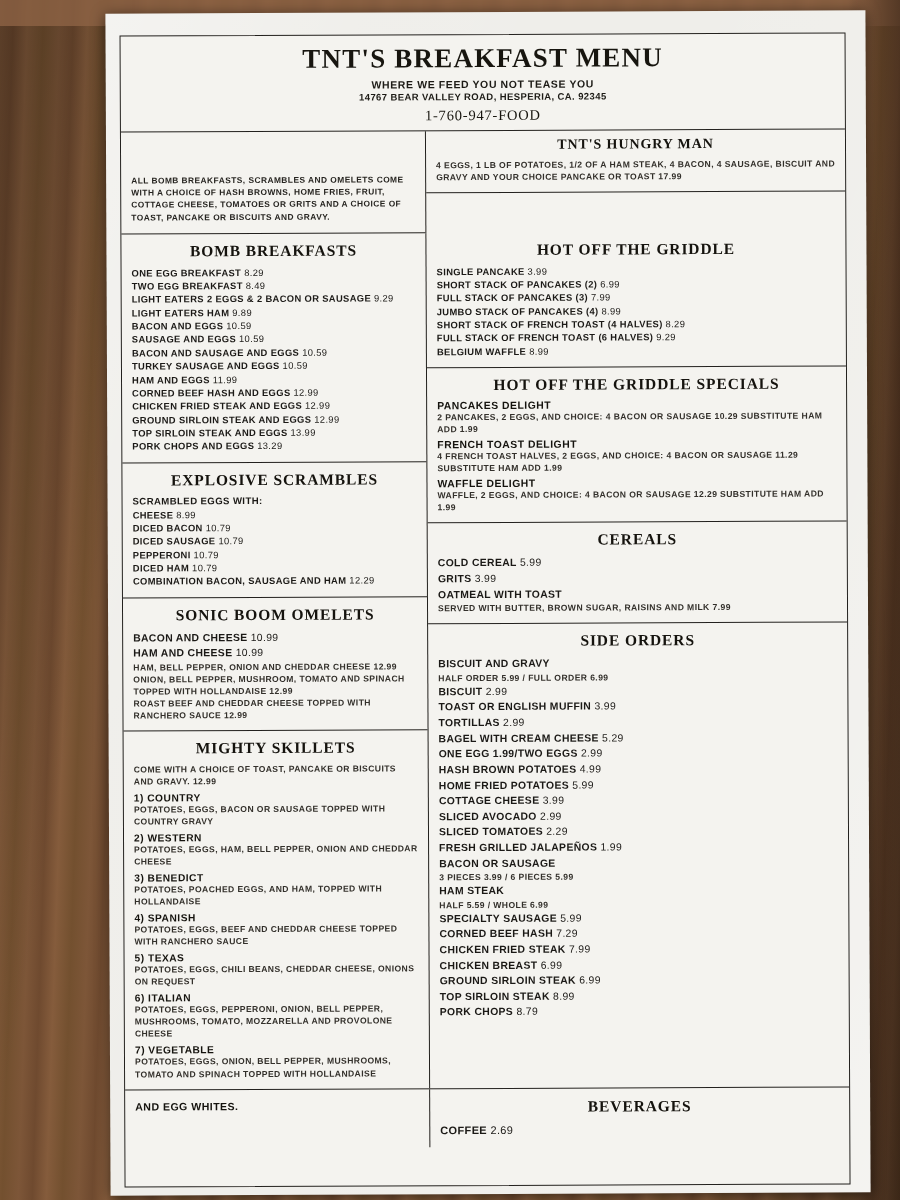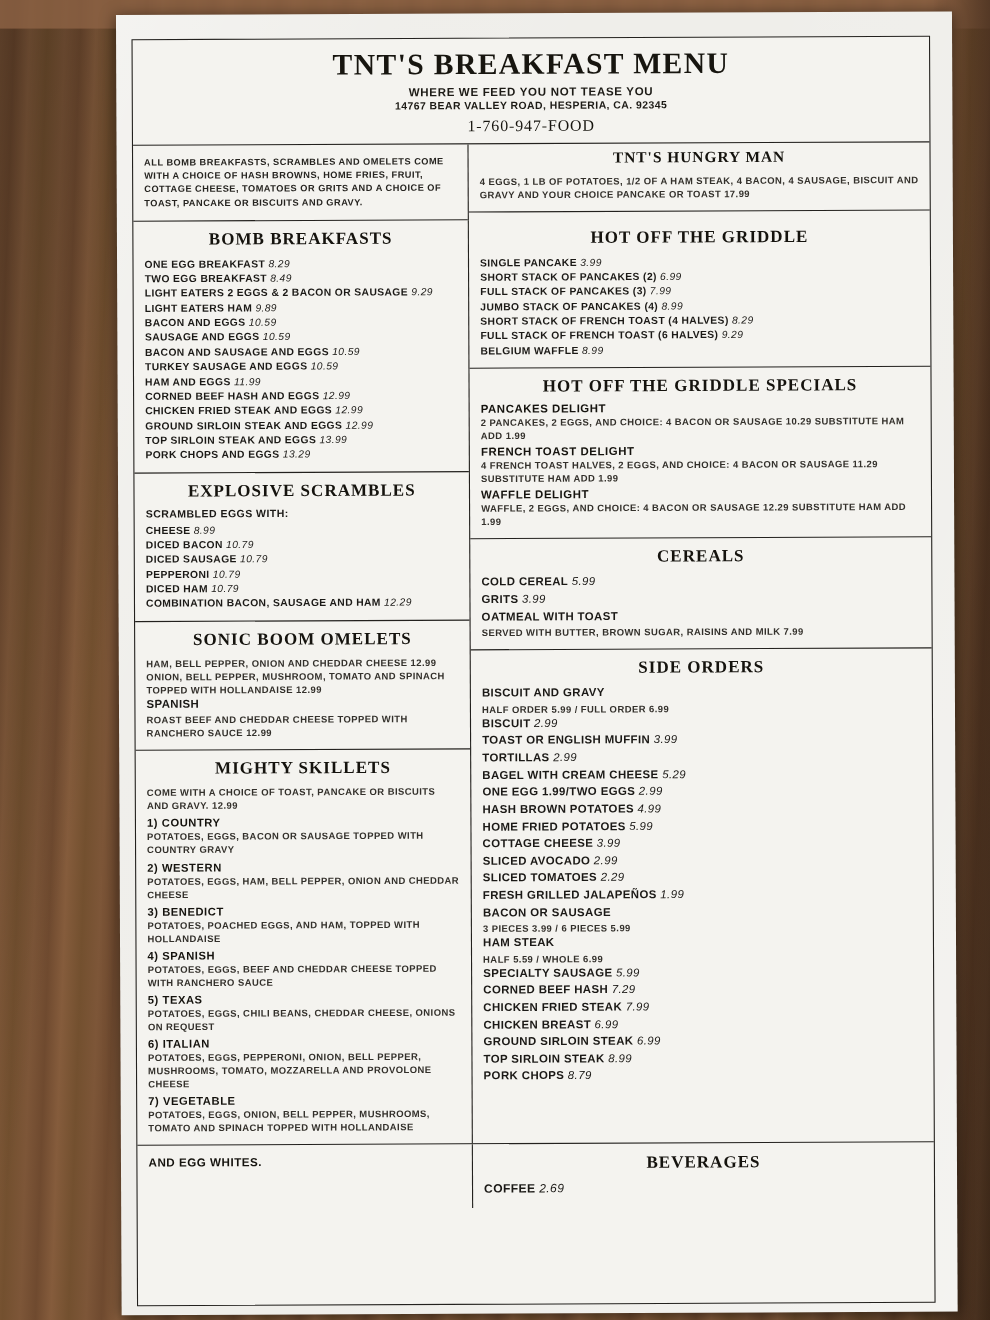--- a/index.html
+++ b/index.html
@@ -55,24 +55,24 @@
   .col-r{flex:1;}
 
   .box{border-bottom:1.5px solid #23211e;padding:7px 10px 9px;}
   .box:last-child{border-bottom:none;}
 
   .sec-title{
     font-family:"Liberation Serif", serif;font-weight:bold;text-align:center;
     font-size:15.5px;letter-spacing:.9px;color:#15130e;margin:1px 0 6px;
   }
   .sec-title.sm{font-size:14px;}
-  .blurb{font-size:8.4px;line-height:1.45;letter-spacing:.45px;font-weight:bold;color:#262420;text-transform:uppercase;}
+  .blurb{font-size:8.4px;line-height:1.45;letter-spacing:.45px;font-weight:bold;color:#262420;text-transform:uppercase;margin-top:33px;}
 
   .item{font-size:9.4px;line-height:1.42;letter-spacing:.35px;font-weight:bold;color:#1b1916;text-transform:uppercase;}
-  .item .pr{font-weight:normal;font-style:italic;}
+  .item .pr{font-weight:normal;}
   .item.big{font-size:11px;line-height:1.5;}
   .item.b11{font-size:10.4px;line-height:1.5;}
   .desc{font-size:8.6px;line-height:1.4;letter-spacing:.4px;font-weight:bold;color:#33302b;text-transform:uppercase;}
   .lead{font-size:9.6px;font-weight:bold;letter-spacing:.4px;color:#1b1916;text-transform:uppercase;margin-bottom:2px;}
   .sub-head{font-size:10.4px;font-weight:bold;letter-spacing:.5px;color:#15130e;text-transform:uppercase;margin-top:4px;}
 
   .skillet{margin-top:5px;}
   .skillet .num{font-size:10.2px;font-weight:bold;letter-spacing:.5px;color:#15130e;text-transform:uppercase;}
 
   .footer{
@@ -146,23 +146,24 @@
               <div class="item "><span>DICED SAUSAGE</span><span class="pr"> 10.79</span></div>
               <div class="item "><span>PEPPERONI</span><span class="pr"> 10.79</span></div>
               <div class="item "><span>DICED HAM</span><span class="pr"> 10.79</span></div>
               <div class="item "><span>COMBINATION BACON, SAUSAGE AND HAM</span><span class="pr"> 12.29</span></div>
             </div>
         </div>
 
         <div class="box">
           <div class="sec-title">SONIC BOOM OMELETS</div>
           <div id="omelet-list">
+              <div class="item b11"><span>BACON AND CHEESE</span><span class="pr"> 10.99</span></div>
+              <div class="item b11"><span>HAM AND CHEESE</span><span class="pr"> 10.99</span></div>
               <div class="desc">HAM, BELL PEPPER, ONION AND CHEDDAR CHEESE 12.99</div>
               <div class="desc">ONION, BELL PEPPER, MUSHROOM, TOMATO AND SPINACH TOPPED WITH HOLLANDAISE 12.99</div>
-              <div class="item b11"><span>SPANISH</span></div>
               <div class="desc">ROAST BEEF AND CHEDDAR CHEESE TOPPED WITH RANCHERO SAUCE 12.99</div>
             </div>
         </div>
 
         <div class="box" style="border-bottom:none;">
           <div class="sec-title">MIGHTY SKILLETS</div>
           <div class="desc">COME WITH A CHOICE OF TOAST, PANCAKE OR BISCUITS AND GRAVY. 12.99</div>
           <div id="skillet-list">
               <div class="skillet">
                 <div class="num">1) COUNTRY</div>

